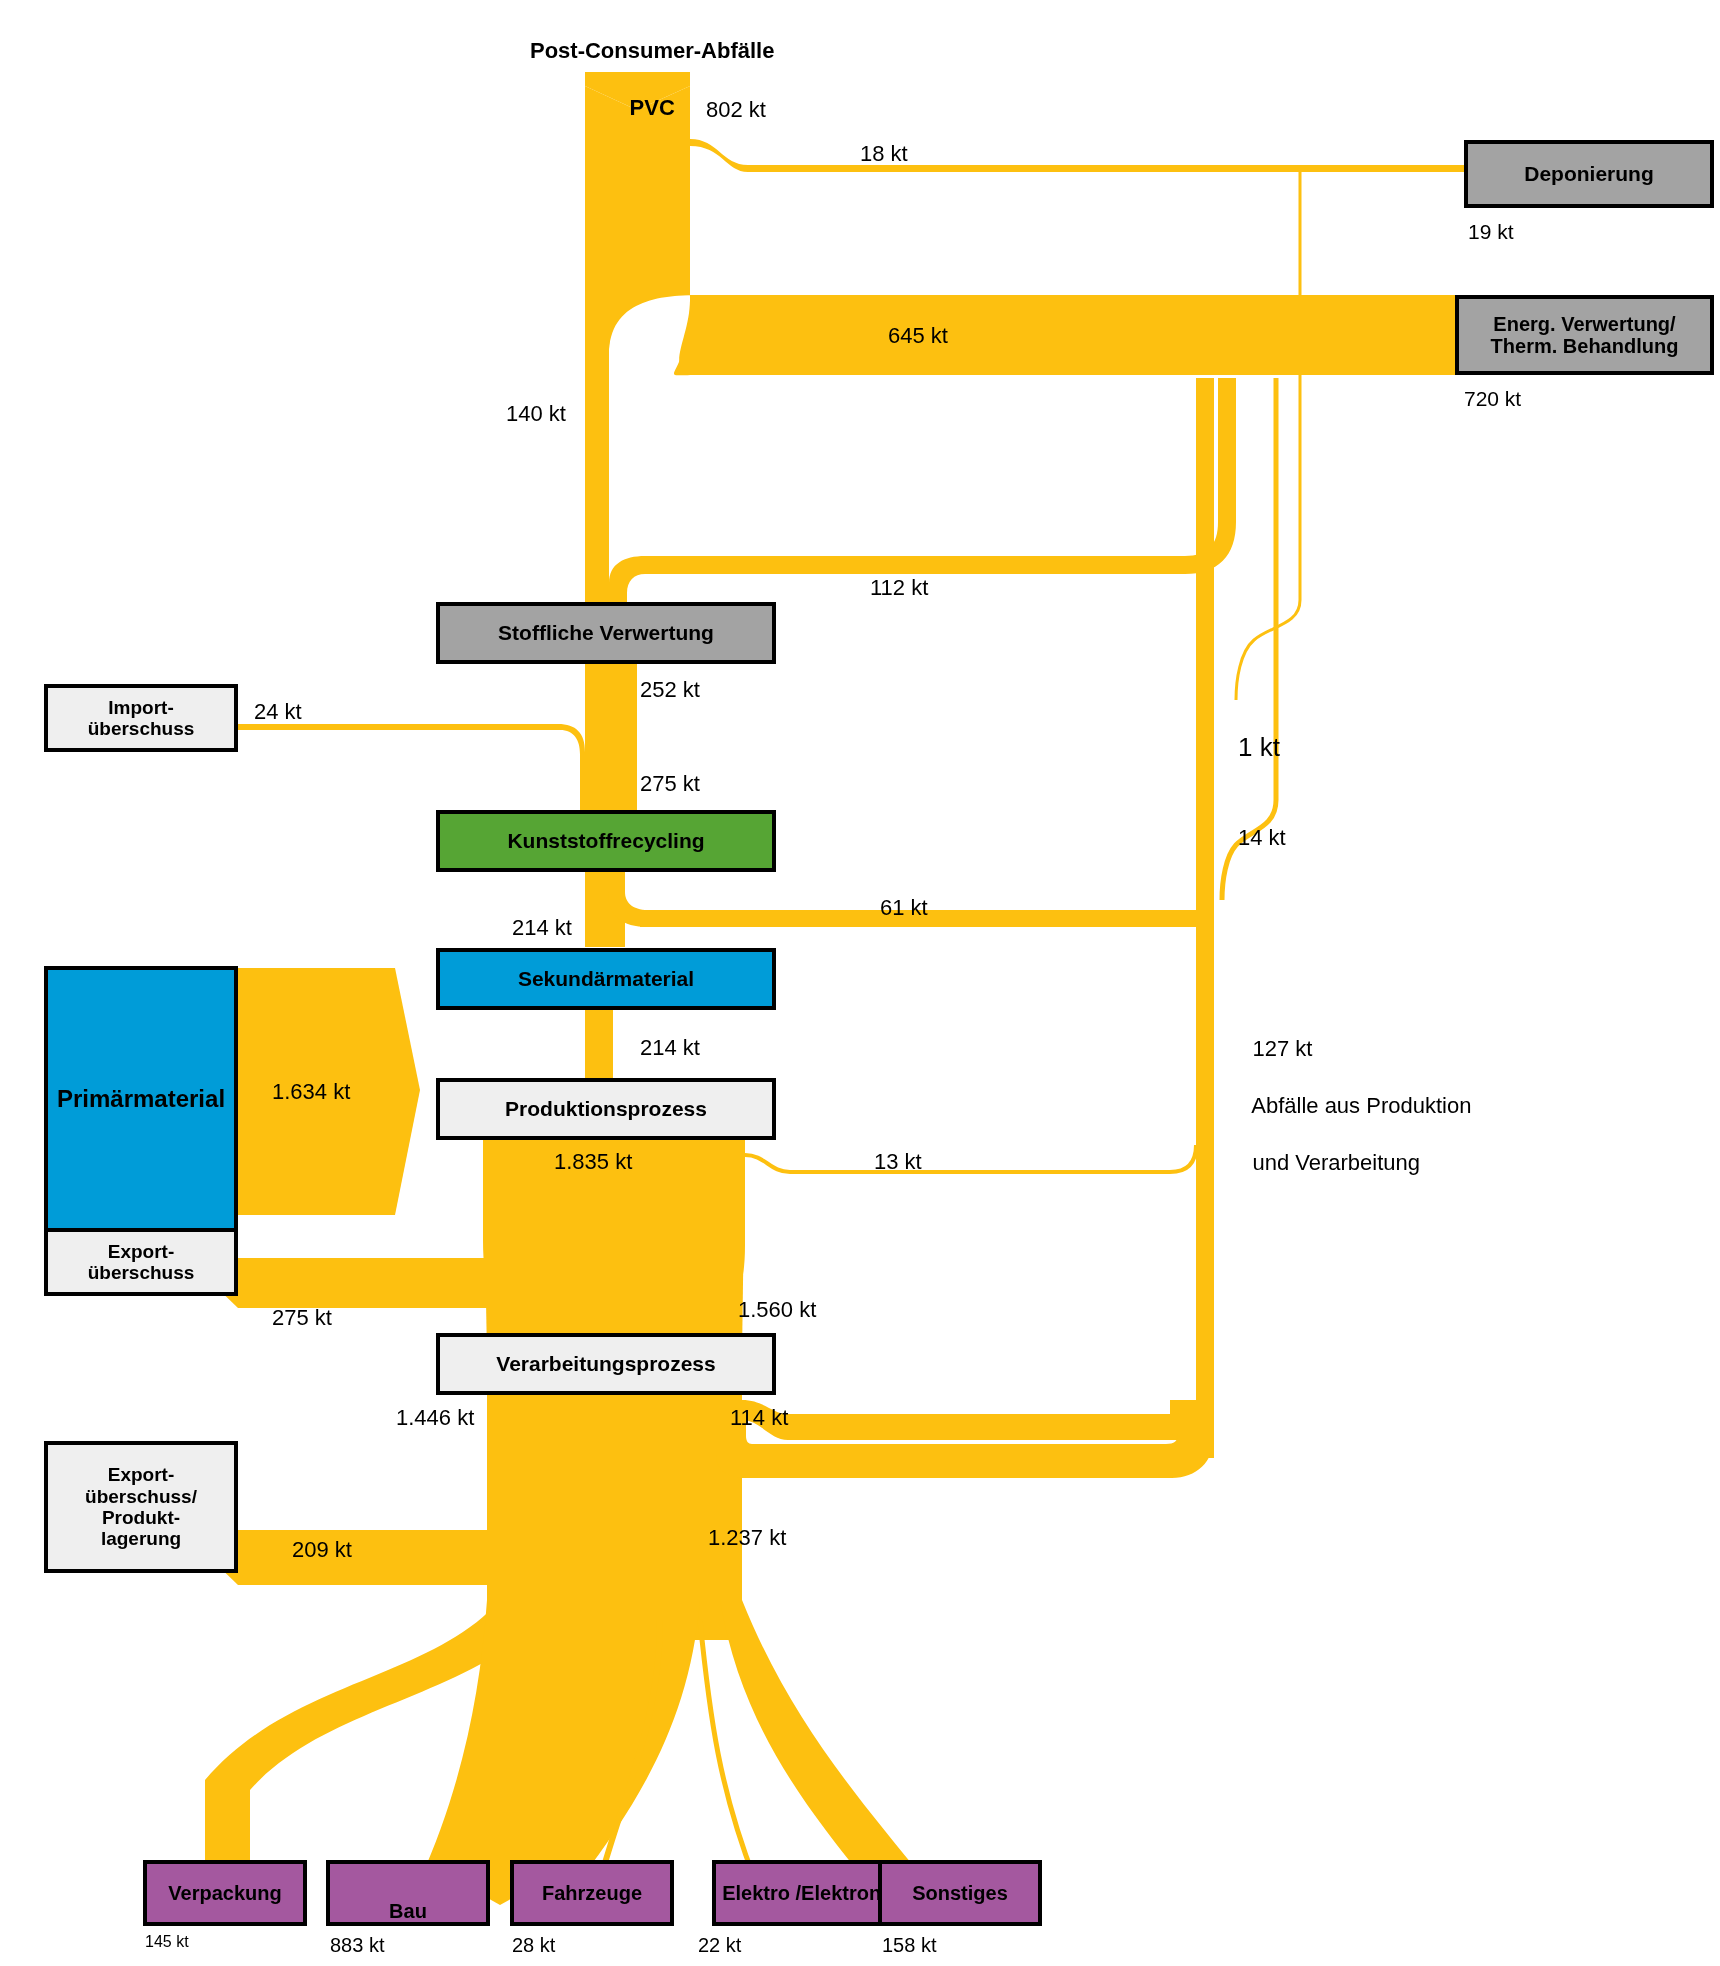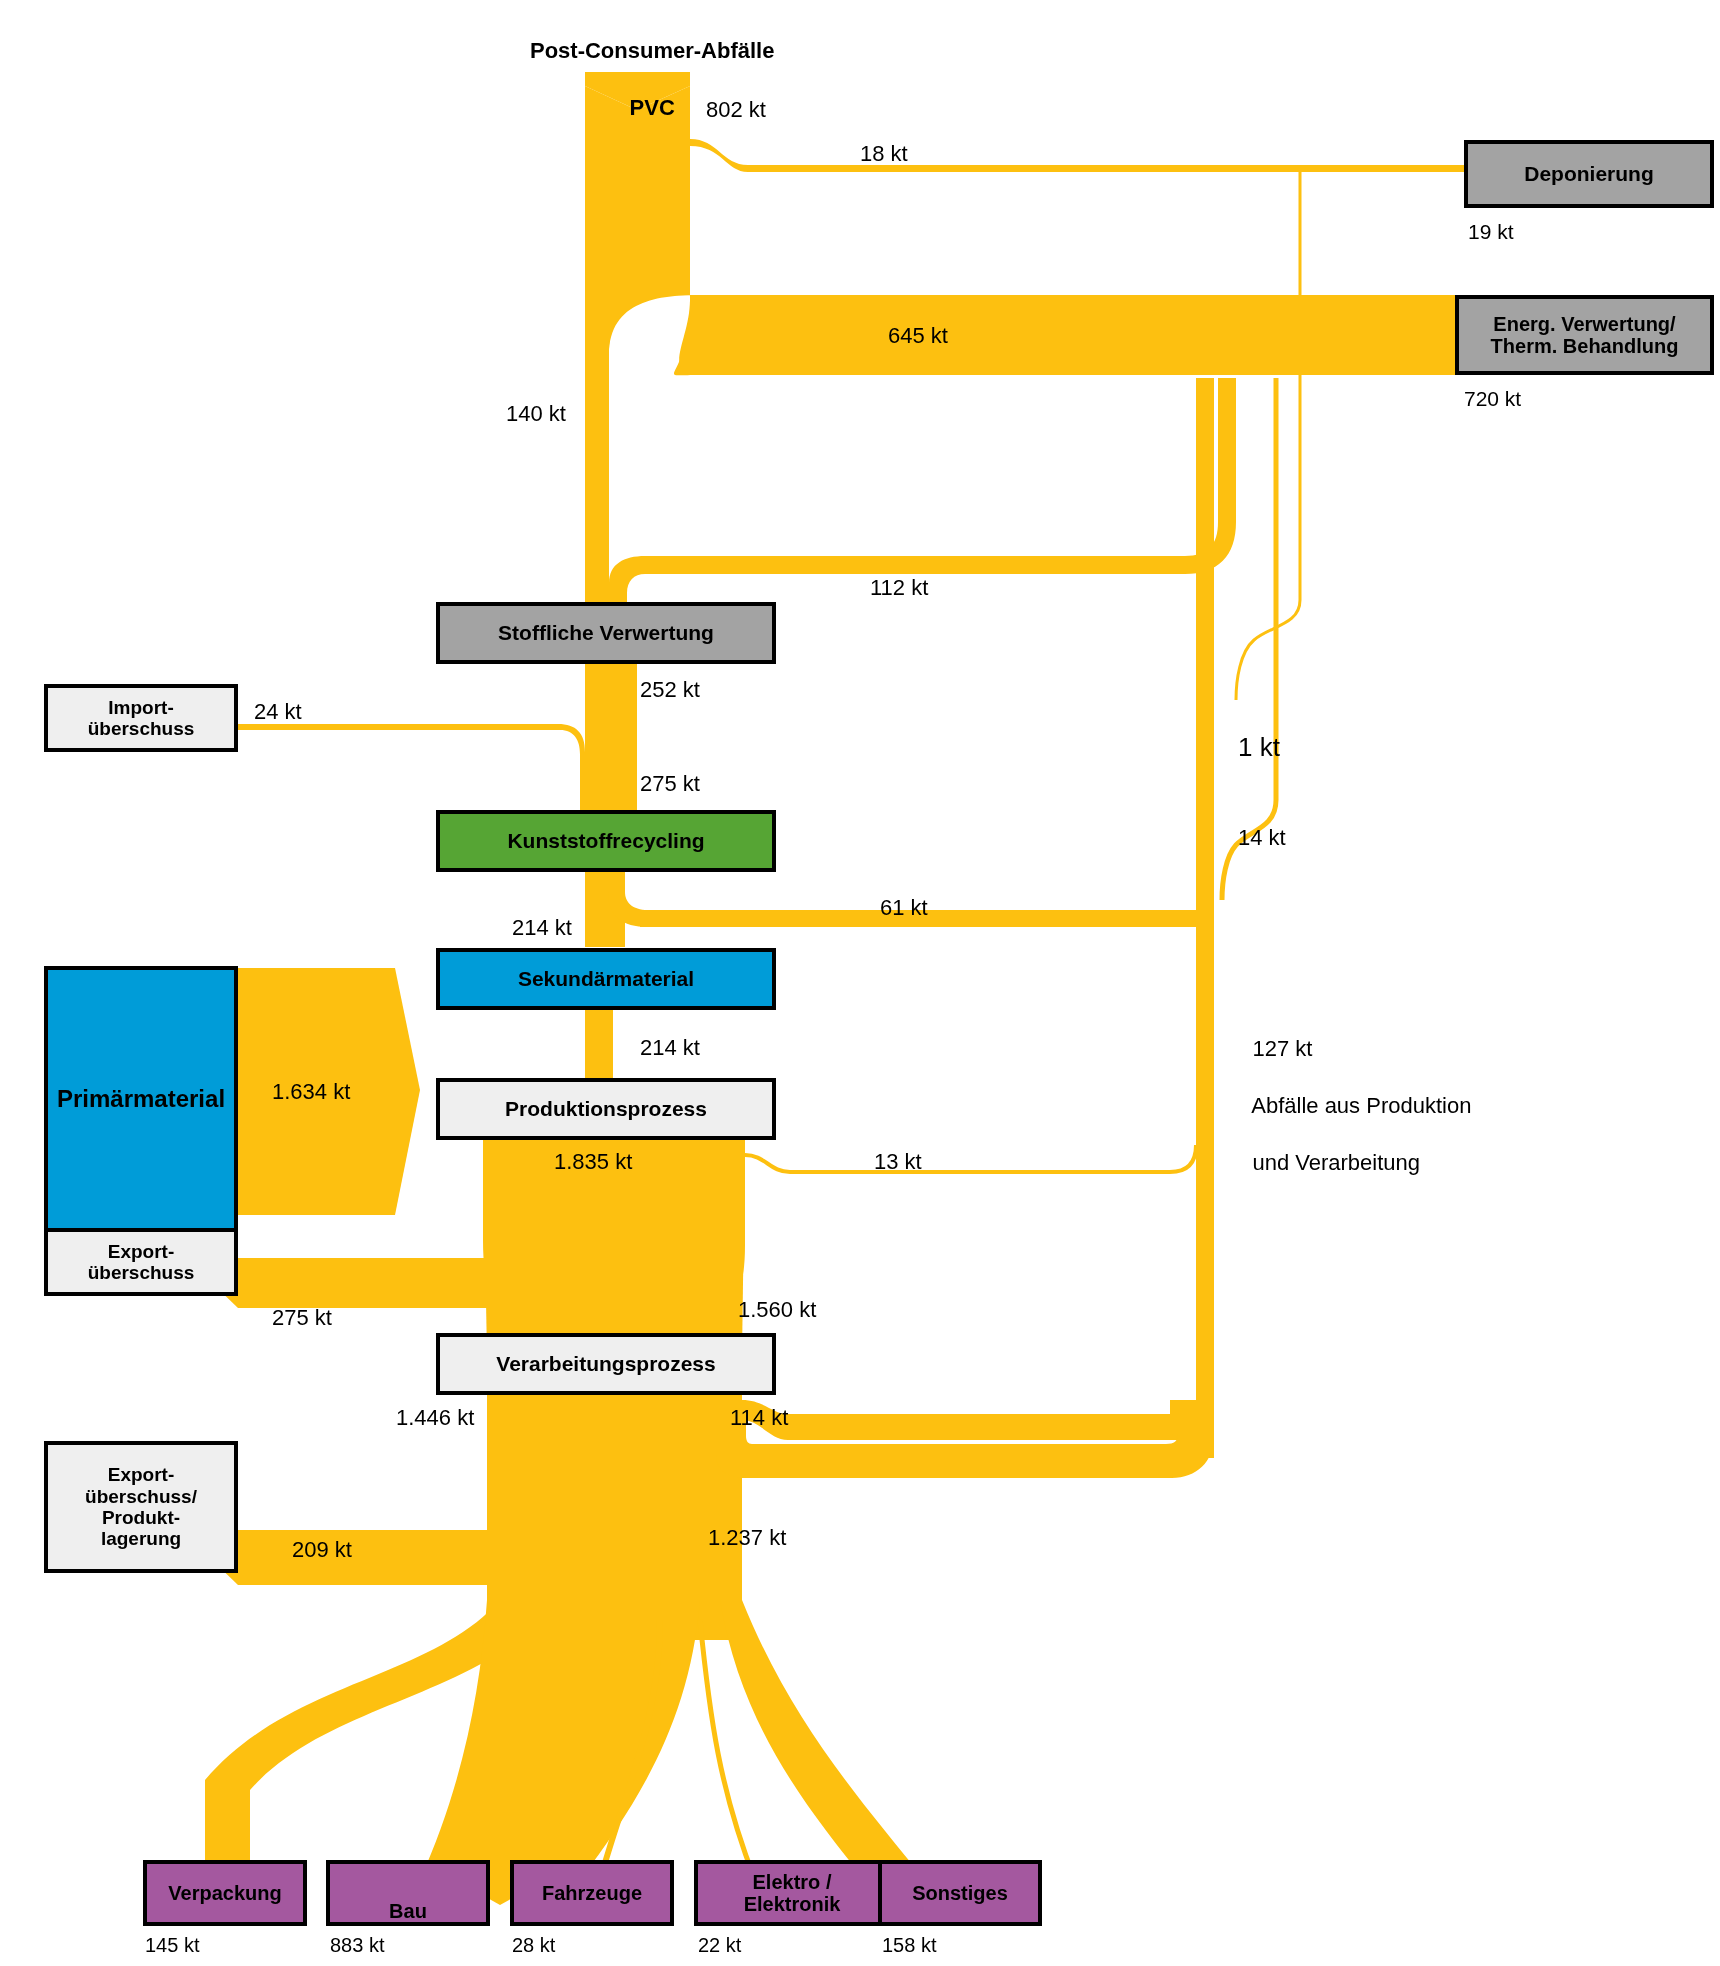--- a/index.html
+++ b/index.html
@@ -147,33 +147,33 @@
   <div class="node grey" style="left:44px;top:1441px;width:194px;height:132px;font-size:19px;flex-direction:column;">
     <span>Export-</span>
     <span>überschuss/</span>
     <span>Produkt-</span>
     <span>lagerung</span>
   </div>
 
   <div class="node purple" style="left:143px;top:1860px;width:164px;height:66px;font-size:20px;">
     <span>Verpackung</span>
   </div>
-  <div class="lbl" style="left:145px;top:1932px;font-size:20px;">145 kt</div>
+  <div class="lbl" style="left:145px;top:1932px;font-size:16px;">145 kt</div>
 
   <div class="node purple" style="left:326px;top:1860px;width:164px;height:66px;font-size:20px;align-items:flex-end;">
     <span>Bau</span>
   </div>
   <div class="lbl" style="left:330px;top:1932px;font-size:20px;">883 kt</div>
 
   <div class="node purple" style="left:510px;top:1860px;width:164px;height:66px;font-size:20px;">
     <span>Fahrzeuge</span>
   </div>
   <div class="lbl" style="left:512px;top:1932px;font-size:20px;">28 kt</div>
 
-  <div class="node purple" style="left:694px;top:1860px;width:196px;height:66px;font-size:20px;flex-direction:column;">
+  <div class="node purple" style="left:712px;top:1860px;width:196px;height:66px;font-size:20px;flex-direction:row;">
     <span>Elektro /</span>
     <span>Elektronik</span>
   </div>
   <div class="lbl" style="left:698px;top:1932px;font-size:20px;">22 kt</div>
 
   <div class="node purple" style="left:878px;top:1860px;width:164px;height:66px;font-size:20px;">
     <span>Sonstiges</span>
   </div>
   <div class="lbl" style="left:882px;top:1932px;font-size:20px;">158 kt</div>
 

